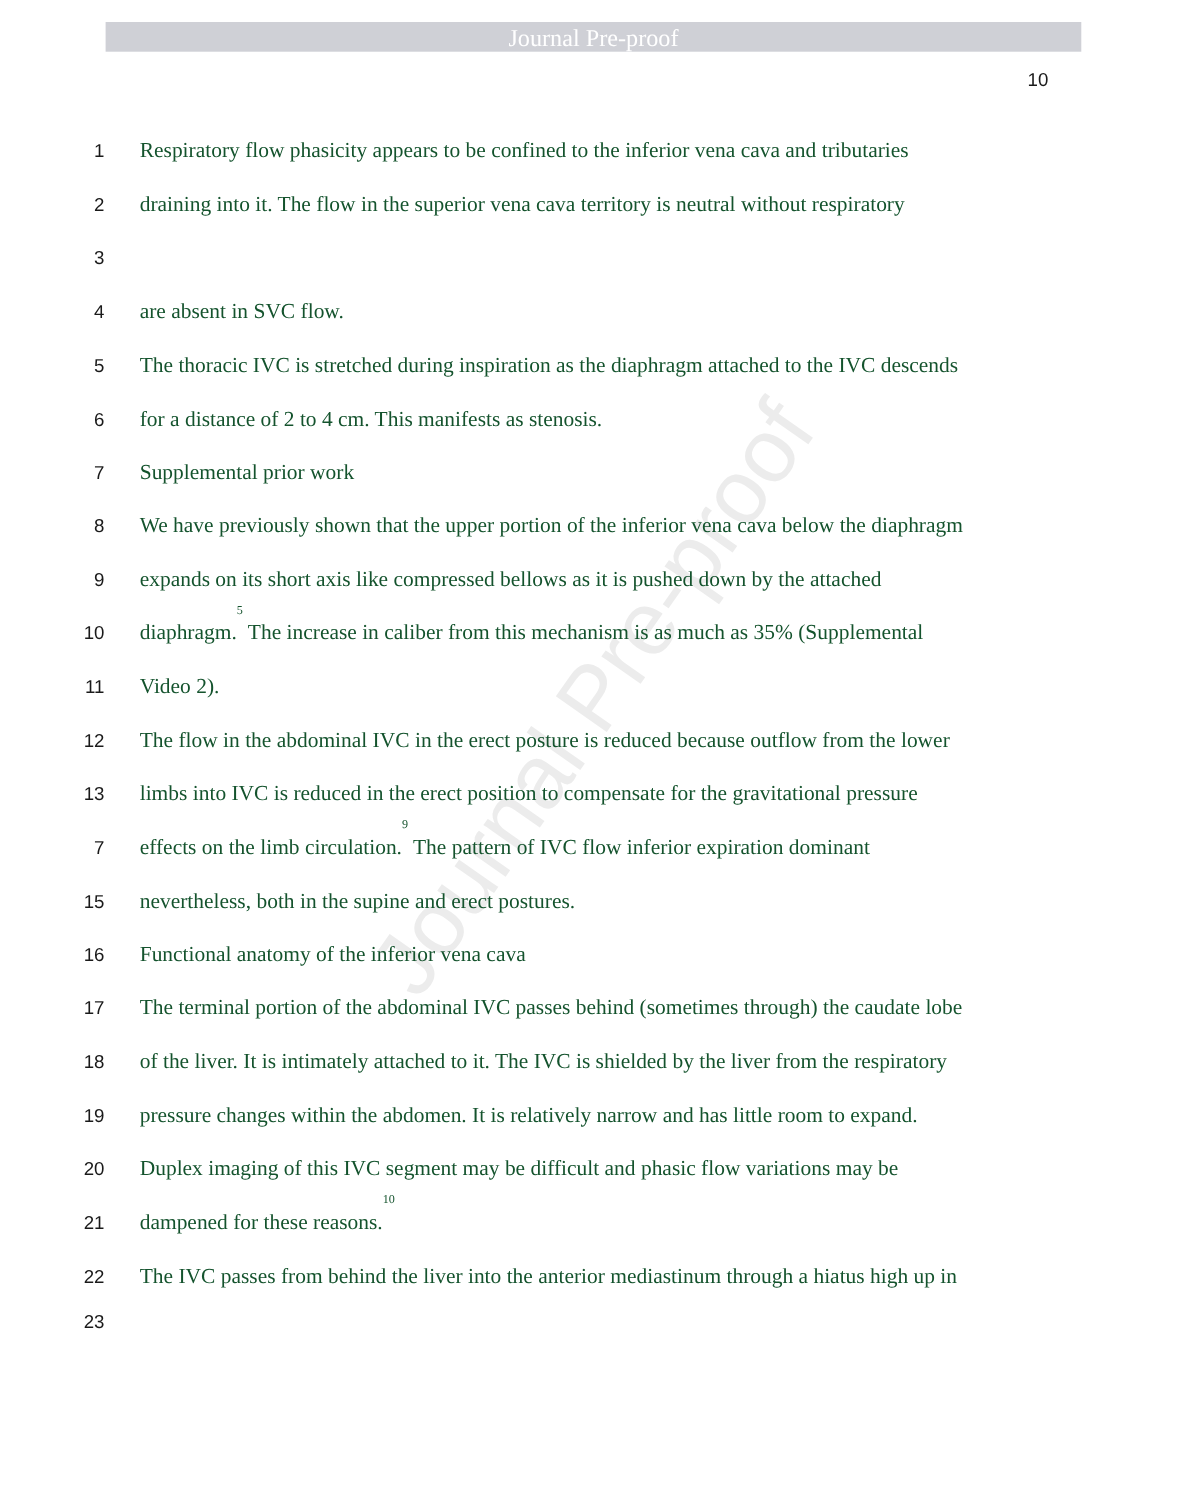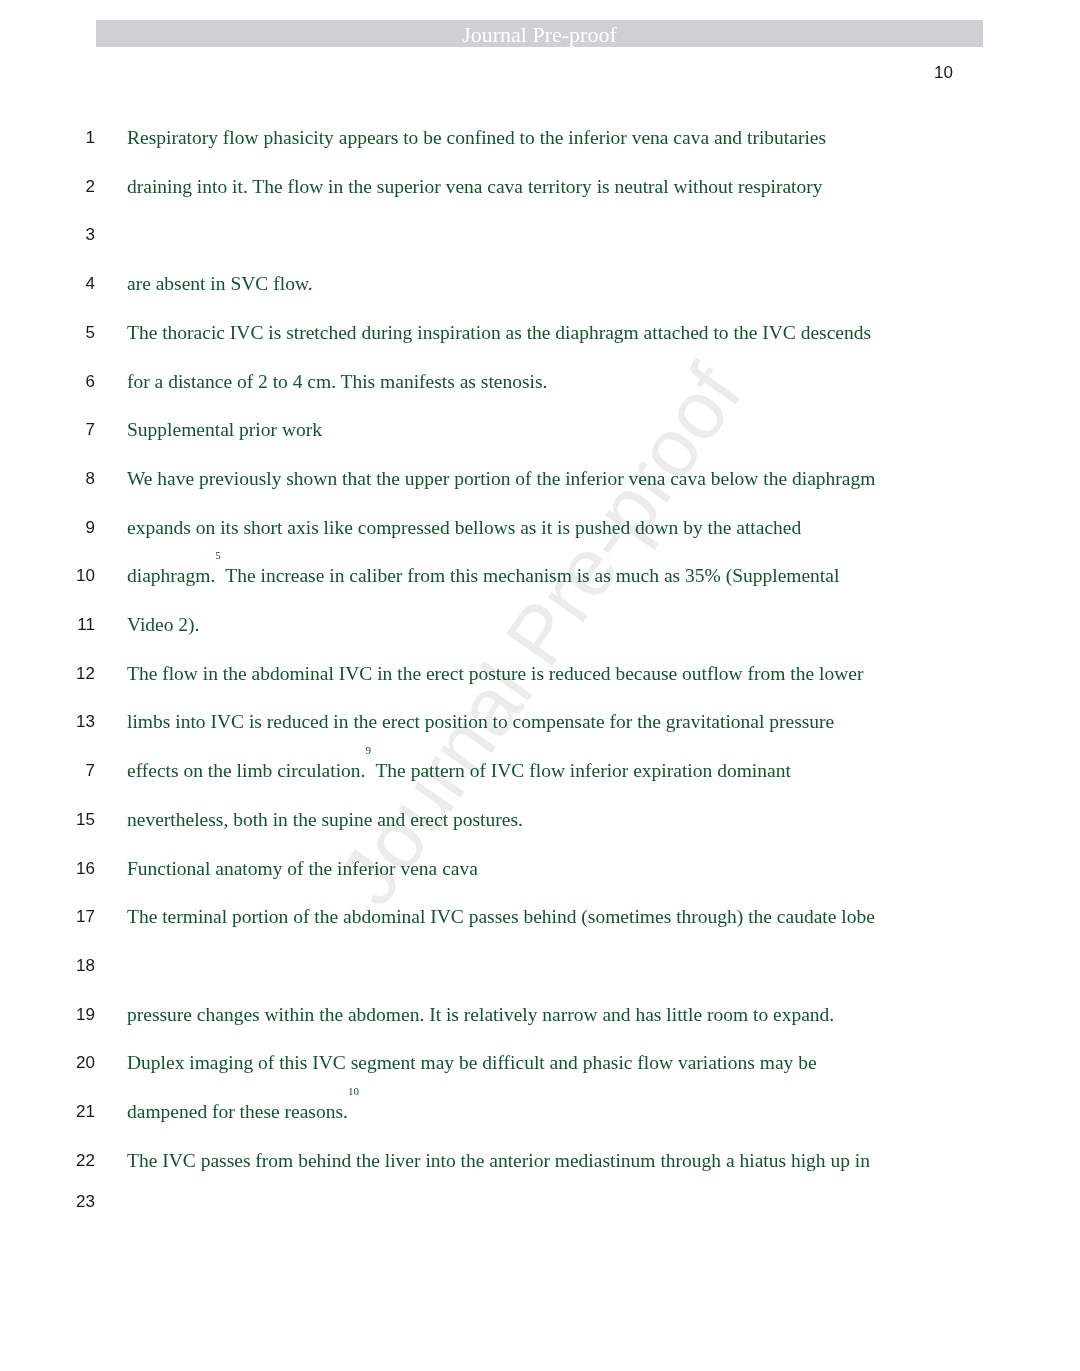--- a/index.html
+++ b/index.html
@@ -168,20 +168,21 @@
     <div class="line" style="top: 853.5px;">
       <span class="line-num">16</span>
       <span class="line-text italic"><span>Functional anatomy of the inferior vena cava</span></span>
     </div>
     <div class="line" style="top: 902.2px;">
       <span class="line-num">17</span>
       <span class="line-text"><span> The terminal portion of the abdominal IVC passes behind (sometimes through) the caudate lobe</span></span>
     </div>
     <div class="line" style="top: 933px; margin-top: 18px;">
       <span class="line-num">18</span>
+      <span class="line-text"><span>of the liver. It is intimately attached to it. The IVC is shielded by the liver from the respiratory</span></span>
     </div>
     <div class="line" style="top: 999.6px;">
       <span class="line-num">19</span>
       <span class="line-text"><span>pressure changes within the abdomen. It is relatively narrow and has little room to expand.</span></span>
     </div>
     <div class="line" style="top: 1048.3px;">
       <span class="line-num">20</span>
       <span class="line-text"><span>Duplex imaging of this IVC segment may be difficult and phasic flow variations may be</span></span>
     </div>
     <div class="line" style="top: 1097px;">

